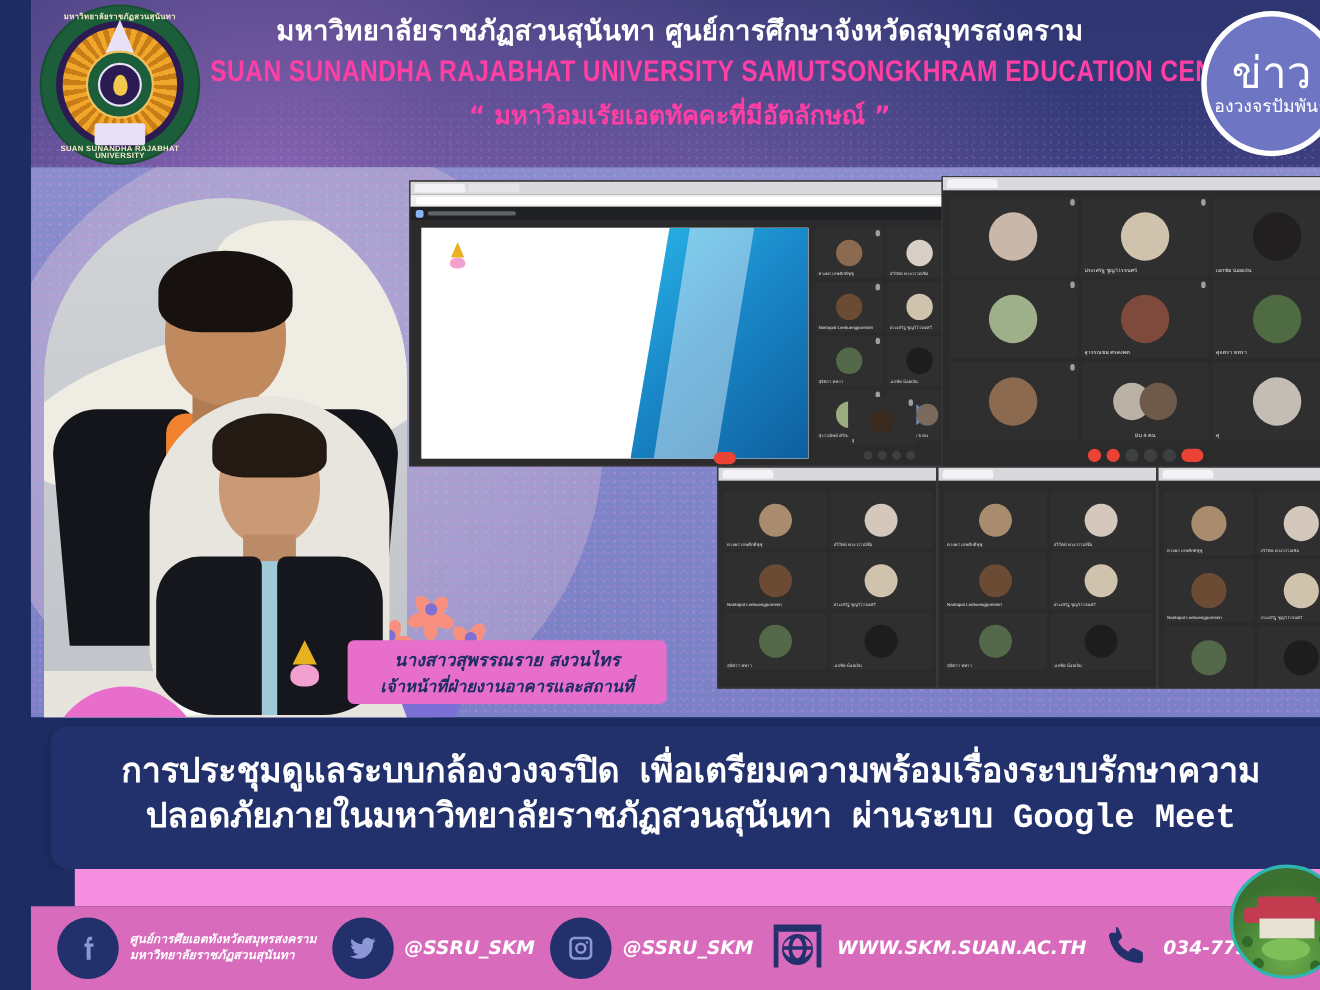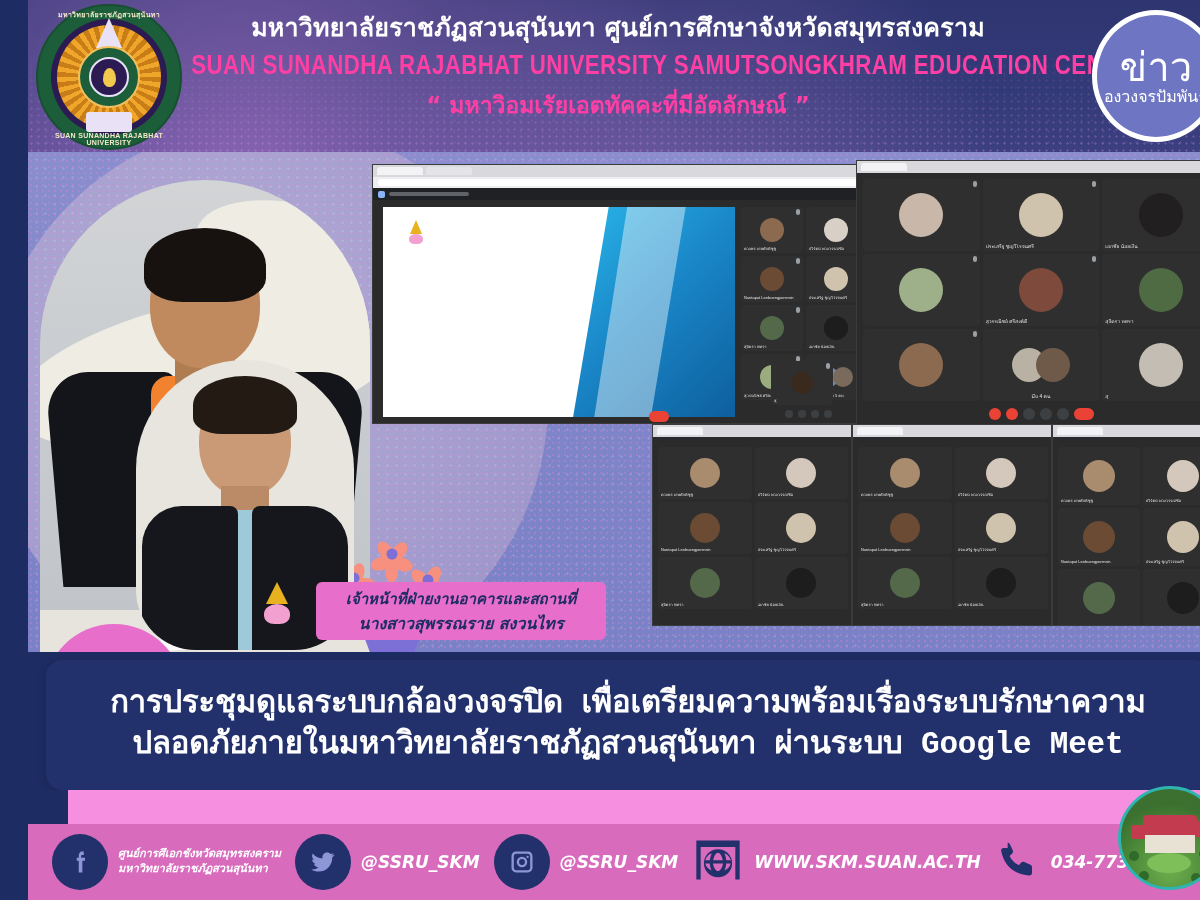--- a/index.html
+++ b/index.html
@@ -666,22 +666,22 @@
       <div style="position:absolute;left:50%;top:150px;transform:translateX(-50%);width:78px;height:140px;background:#9ec9d8;border-radius:14px 14px 0 0;"></div>
       <div style="position:absolute;left:6px;top:146px;width:96px;height:150px;background:#16171c;border-radius:40px 8px 0 0;"></div>
       <div style="position:absolute;right:6px;top:146px;width:96px;height:150px;background:#16171c;border-radius:8px 40px 0 0;"></div>
       <div style="position:absolute;right:62px;top:222px;width:30px;height:42px;">
         <div style="width:0;height:0;margin:0 auto;border-left:11px solid transparent;border-right:11px solid transparent;border-bottom:22px solid #e8b11f;"></div>
         <div style="width:26px;height:20px;margin:0 auto;background:#f2a0d0;border-radius:50% 50% 40% 40%;"></div>
       </div>
     </div>
 
     <div style="position:absolute;left:288px;top:430px;width:290px;height:58px;background:#e86ecb;border-radius:6px;display:flex;flex-direction:column;align-items:center;justify-content:center;">
+      <div style="color:#1d2c63;font-weight:700;font-style:italic;font-size:16px;font-family:'DejaVu Sans','Liberation Sans',sans-serif;">นางสาวสุพรรณราย สงวนไทร</div>
       <div style="color:#1d2c63;font-weight:700;font-style:italic;font-size:15px;font-family:'DejaVu Sans','Liberation Sans',sans-serif;">เจ้าหน้าที่ฝ่ายงานอาคารและสถานที่</div>
-      <div style="color:#1d2c63;font-weight:700;font-style:italic;font-size:16px;font-family:'DejaVu Sans','Liberation Sans',sans-serif;">นางสาวสุพรรณราย สงวนไทร</div>
     </div>
 
     <div class="plate-left">
       <div class="blob"></div>
 
     </div>
   </div>
 
   <div class="caption">
     <div class="ctext">การประชุมดูแลระบบกล้องวงจรปิด เพื่อเตรียมความพร้อมเรื่องระบบรักษาความปลอดภัยภายในมหาวิทยาลัยราชภัฏสวนสุนันทา ผ่านระบบ Google Meet</div>
@@ -691,21 +691,21 @@
 
   <div class="footer">
 
     <div class="fitem" style="margin-right:14px;">
       <div class="ficon">
         <svg width="30" height="30" viewBox="0 0 24 24">
             <path d="M15.1 8.5h-2.2V7.1c0-.6.4-.8.7-.8h1.4V3.6h-2C12.3 3.6 11 4.9 11 6.9v1.6H9.4V11H11v9.4h2.9V11h2l.2-2.5z"></path>
           </svg>
       </div>
       <div class="ftxt two">
-        <div>ศูนย์การศึเอกชังหวัดสมุทรสงคราม</div>
+        <div>ศูนย์การศึยเอตทังหวัดสมุทรสงคราม</div>
         <div>มหาวิทยาลัยราชภัฏสวนสุนันทา</div>
       </div>
     </div>
 
     <div class="fitem" style="margin-right:14px;">
       <div class="ficon">
         <svg width="30" height="30" viewBox="0 0 24 24">
             <path d="M21 6.2c-.7.3-1.4.5-2.2.6.8-.5 1.4-1.2 1.7-2.1-.7.4-1.6.8-2.4.9-.7-.8-1.7-1.2-2.8-1.2-2.1 0-3.8 1.7-3.8 3.8 0 .3 0 .6.1.9-3.2-.2-6-1.7-7.8-4-.3.6-.5 1.2-.5 2 0 1.3.7 2.5 1.7 3.2-.6 0-1.2-.2-1.7-.5 0 1.9 1.3 3.4 3.1 3.8-.3.1-.7.1-1 .1-.2 0-.5 0-.7-.1.5 1.5 1.9 2.6 3.6 2.7-1.3 1-3 1.6-4.8 1.6h-.9c1.7 1.1 3.7 1.7 5.9 1.7 7 0 10.9-5.8 10.9-10.9v-.5c.8-.5 1.4-1.2 1.9-2z"></path>
           </svg>
       </div>

